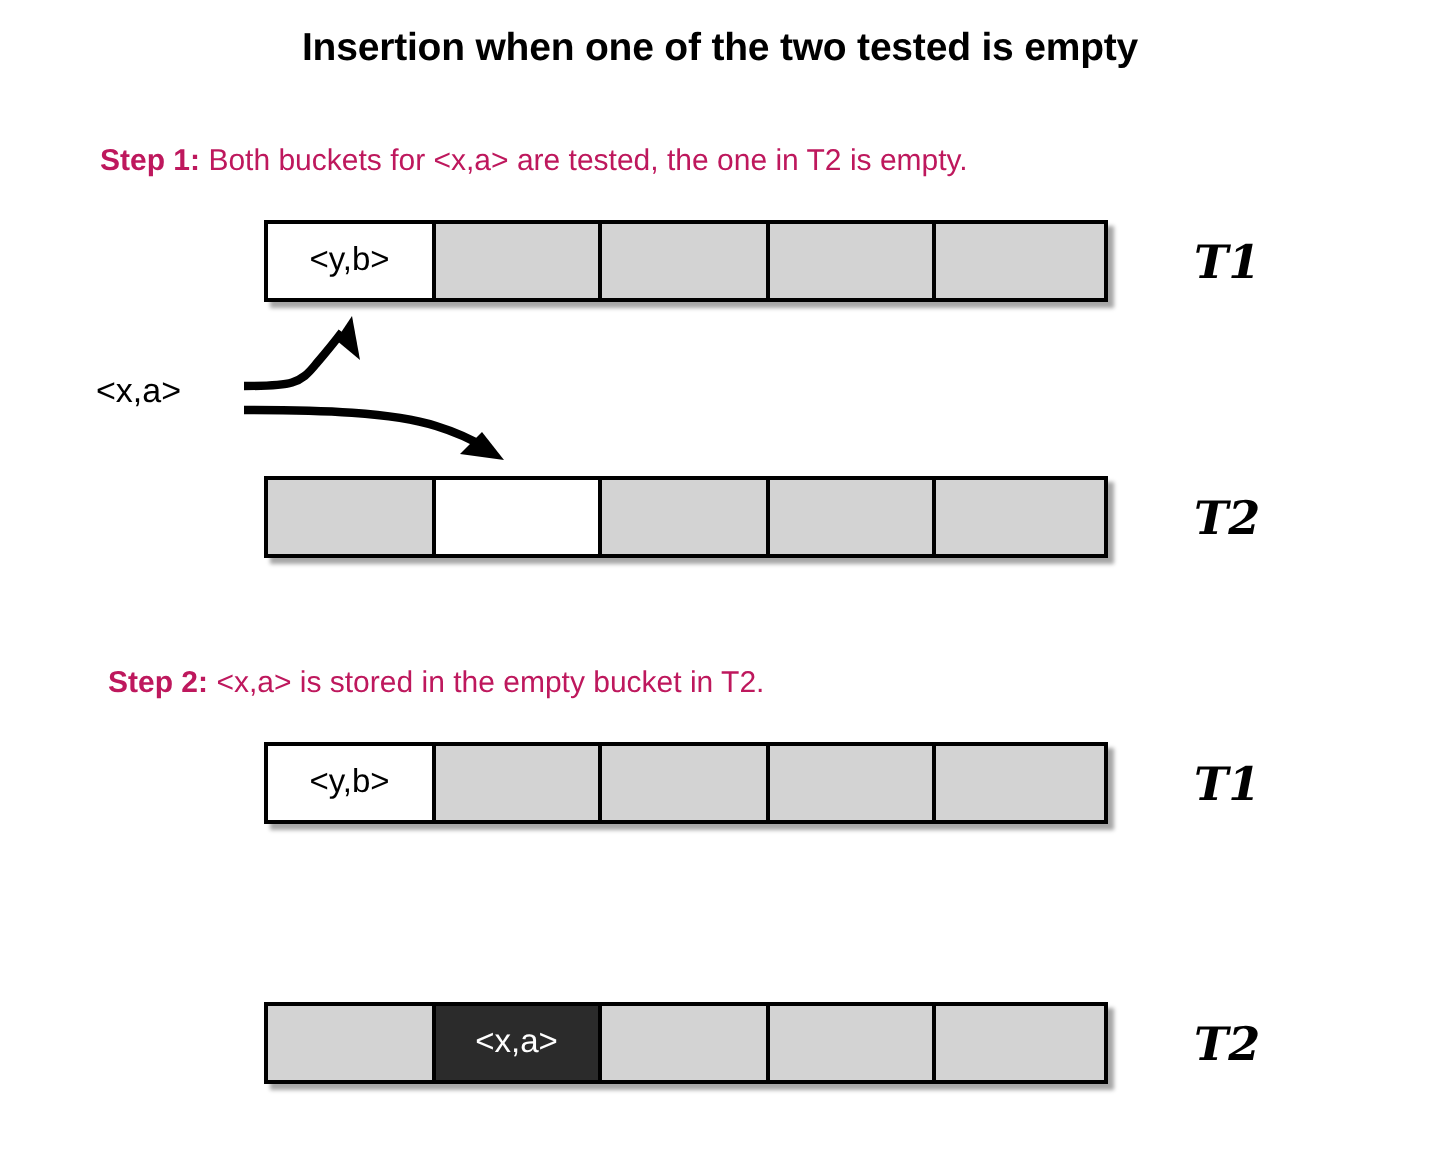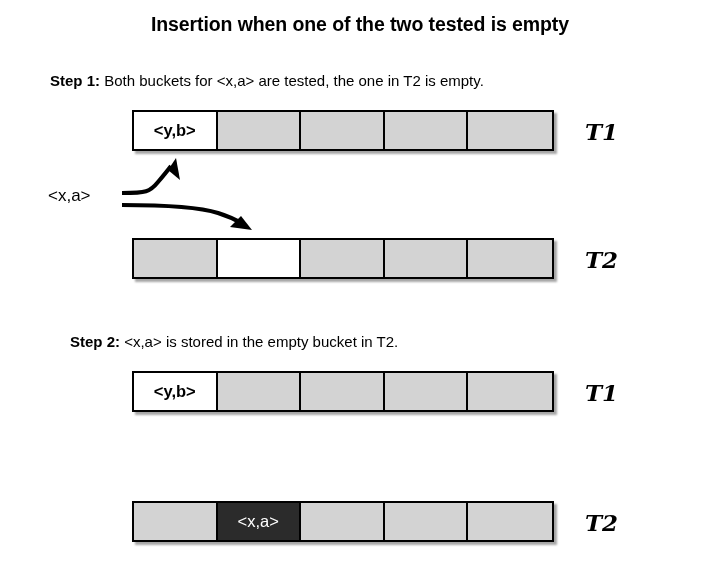--- a/index.html
+++ b/index.html
@@ -27,30 +27,30 @@
     font-weight: bold;
     letter-spacing: -0.1px;
     color: #000;
   }
 
   
   .step-line {
     position: absolute;
     font-size: 15px;
     white-space: nowrap;
-    color: #000000;
+    color: #be185d;
   }
   .step-line .step-label {
     font-weight: bold;
   }
   .step-line .step-text {
     font-weight: normal;
   }
   #step1-line { left: 50px; top: 72px; }
-  #step2-line { left: 70px; top: 333px; }
+  #step2-line { left: 54px; top: 333px; }
 
   
   .table {
     position: absolute;
     height: 41px;
     display: flex;
     box-sizing: border-box;
     border: 2.5px solid #000;
     background: #ffffff;
     box-shadow: 3px 3px 2px rgba(0,0,0,0.35);
@@ -63,37 +63,38 @@
     align-items: center;
     justify-content: center;
     font-size: 16.5px;
     line-height: 1;
     background: #d3d3d3;
     color: #000;
     white-space: nowrap;
     overflow: hidden;
   }
   .cell:last-child { border-right: none; }
-  .cell.empty-white { background: #ffffff; font-weight: bold; }
+  .cell.empty-white { background: #ffffff; }
   .cell.filled-dark { background: #2b2b2b; color: #ffffff; }
 
   
   #t1-step1 { left: 132px; top: 110px; }
   #t2-step1 { left: 132px; top: 238px; }
   #t1-step2 { left: 132px; top: 371px; }
   #t2-step2 { left: 132px; top: 501px; }
 
   
   .table-label {
     position: absolute;
     font-family: "DejaVu Serif", serif;
     font-style: italic;
     font-weight: bold;
     font-size: 23px;
     color: #000;
+    margin-left: 12px;
   }
   #label-t1-step1 { left: 585px; top: 118px; }
   #label-t2-step1 { left: 585px; top: 246px; }
   #label-t1-step2 { left: 585px; top: 379px; }
   #label-t2-step2 { left: 585px; top: 509px; }
 
   
   #key-label {
     position: absolute;
     left: 48px;

